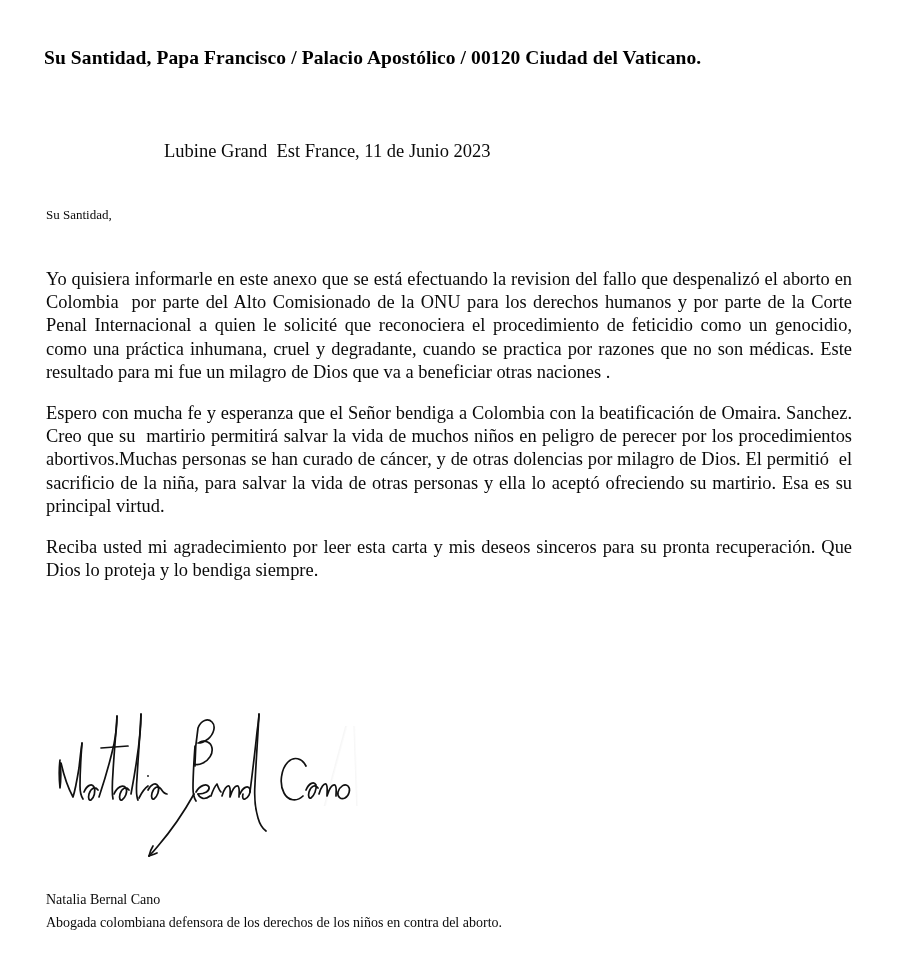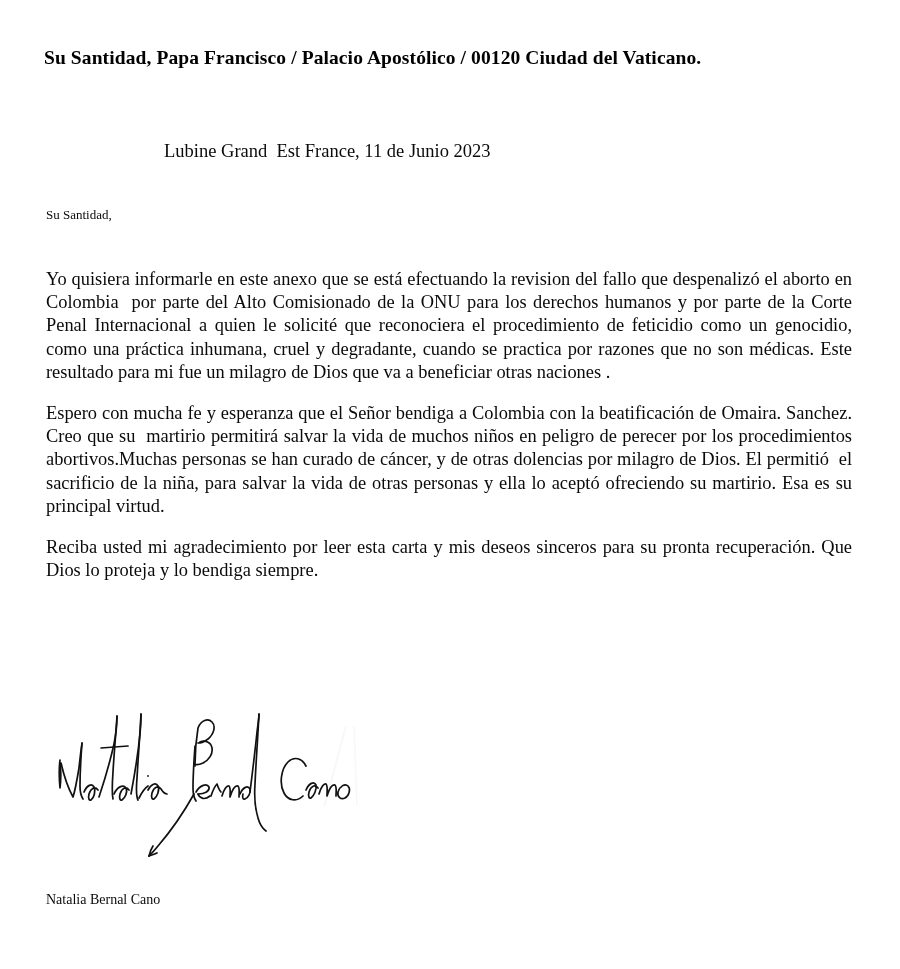--- a/index.html
+++ b/index.html
@@ -207,15 +207,16 @@
                  C285 83 288 78 291 79 C293 81 292 86 292 90"></path>
 
         <path d="M294 86 C296 80 301 77 304 80 C307 83 305 90 301 92
                  C297 94 293 91 294 86 Z"></path>
       </g>
     </svg>
   </div>
 
   <div class="footer">
     <div>Natalia Bernal Cano</div>
+    <div>Abogada colombiana defensora de los derechos de los niños en contra del aborto.</div>
   </div>
 
 </div>
 
 </body></html>

